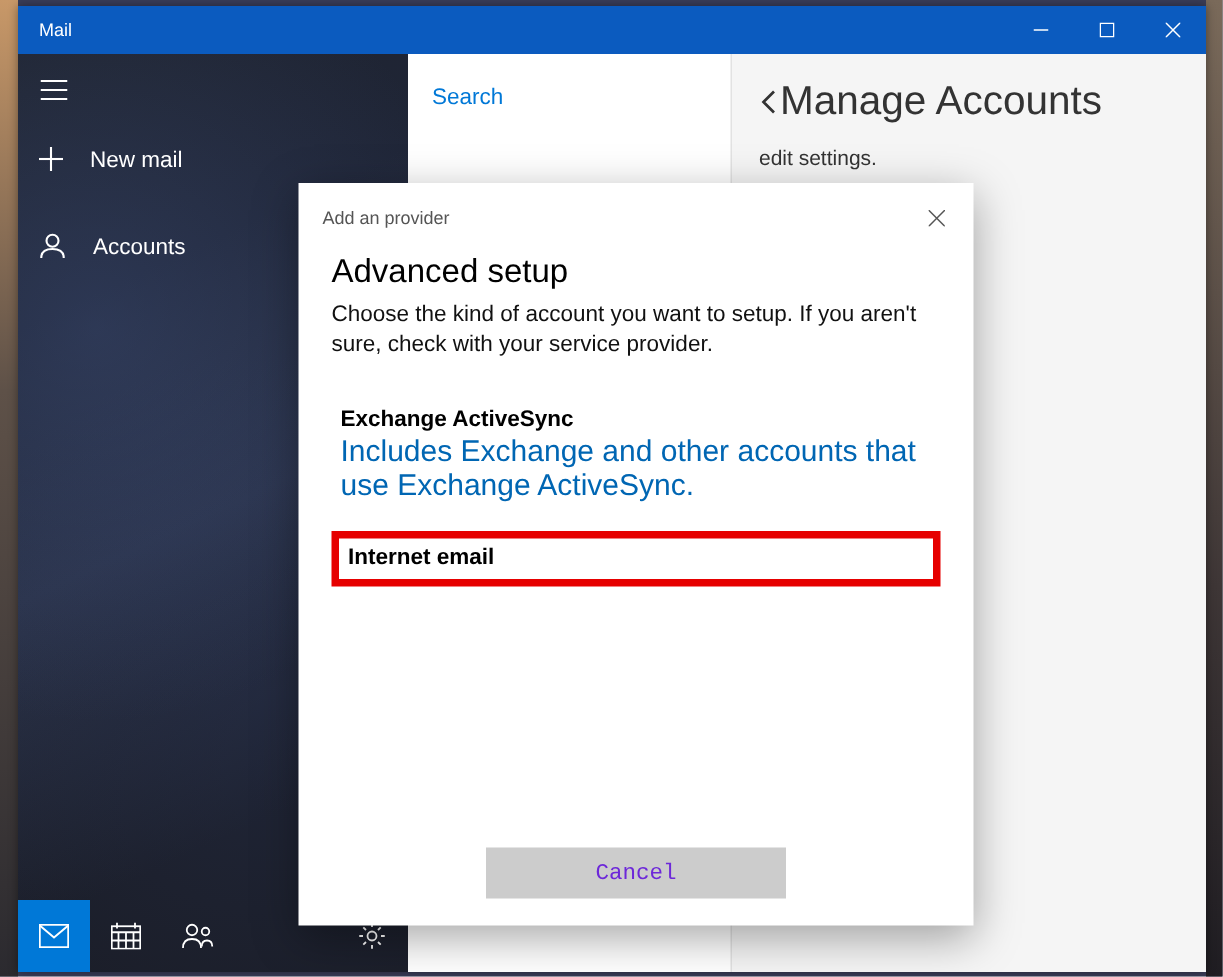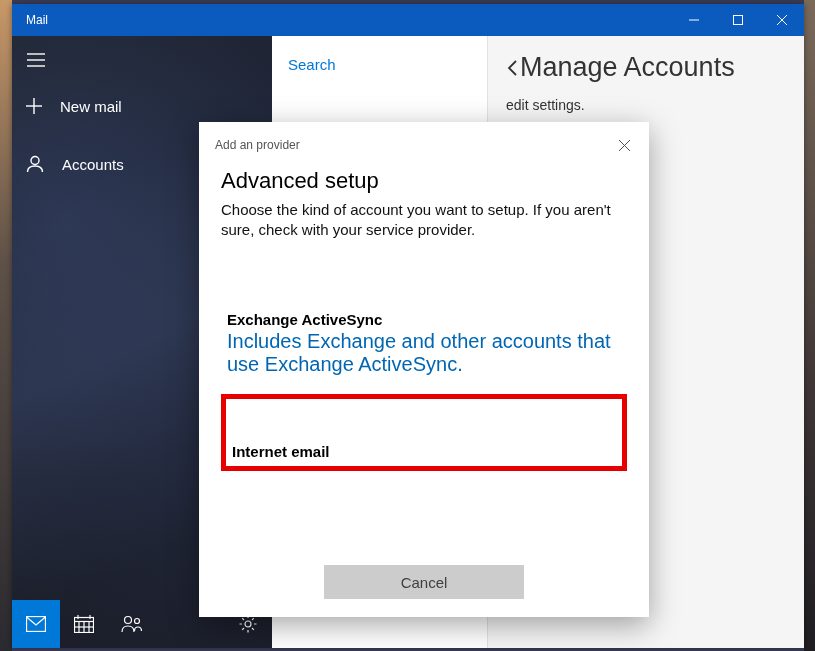--- a/index.html
+++ b/index.html
@@ -37,25 +37,25 @@
     .list-item { font-size: 15px; color: #333; padding: 12px 0; }
     
     .dialog { position: absolute; top: 86px; left: 187px; width: 450px; height: 495px; background: #fff; box-shadow: 0 8px 28px rgba(0,0,0,0.35); z-index: 10; display: flex; flex-direction: column; }
     .dialog-header { display: flex; align-items: center; justify-content: space-between; padding: 10px 12px 4px 16px; }
     .dialog-header-title { font-size: 12px; color: #555; }
     .dialog-close { width: 26px; height: 26px; display: flex; align-items: center; justify-content: center; }
     .dialog-body { padding: 6px 22px 10px 22px; flex: 1; }
     .dialog-h1 { font-size: 22px; font-weight: 400; color: #000; margin-bottom: 6px; }
     .dialog-desc { font-size: 15px; color: #111; line-height: 1.35; margin-bottom: 22px; }
     .option { padding: 8px 6px; margin-bottom: 10px; }
-    .option-title { font-size: 15px; font-weight: 700; color: #000; margin-bottom: 2px; margin-top: 40px; }
+    .option-title { font-size: 15px; font-weight: 700; color: #000; margin-bottom: 2px; }
     .option-sub { font-size: 20px; color: #0066b3; }
     .option.highlight { border: 5px solid #e60000; padding: 4px 6px; }
     .dialog-footer { display: flex; justify-content: center; padding: 0 0 18px 0; }
-    .cancel-btn { width: 200px; height: 34px; background: #ccc; border: none; font-size: 15px; color: #404040; }
+    .cancel-btn { width: 200px; height: 34px; background: #ccc; border: none; font-size: 15px; color: #6d28d9; font-family: Liberation Mono, monospace; }
     
     svg { display: block; }
   </style>
 </head>
 <body>
 
 <div class="bg-edge-left"></div>
 <div class="bg-edge-right"></div>
 
 <div class="window">

